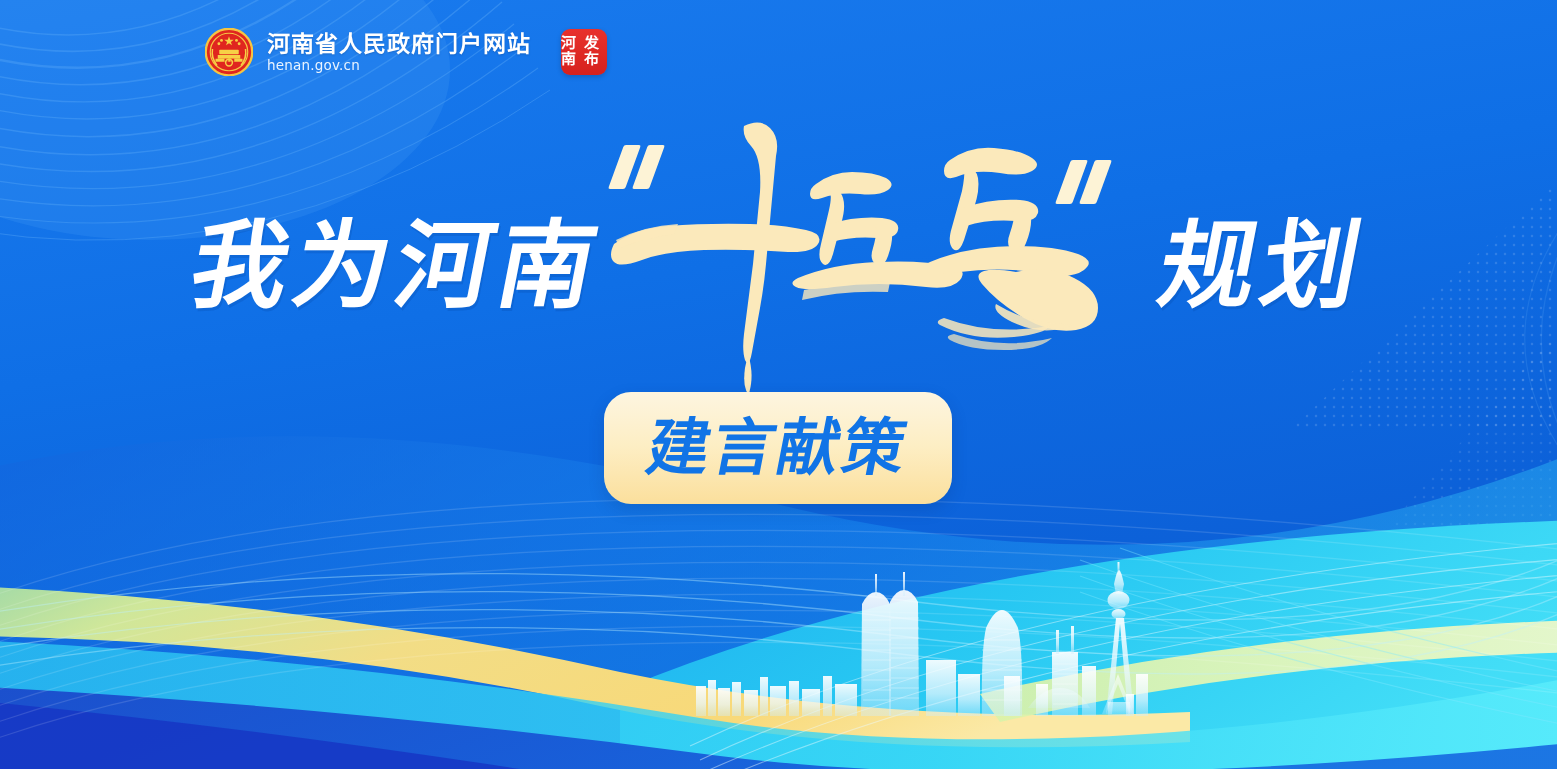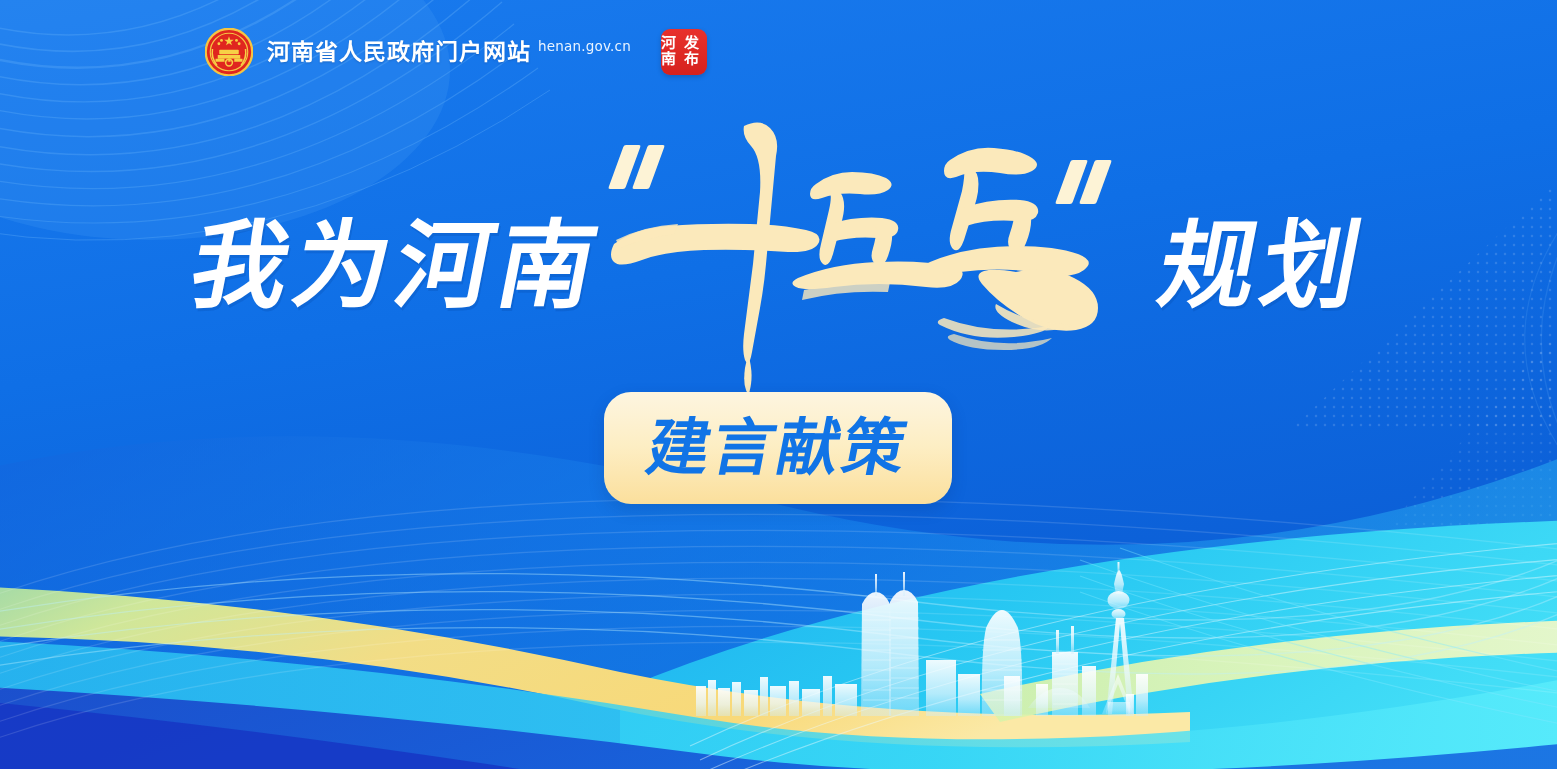--- a/index.html
+++ b/index.html
@@ -19,21 +19,21 @@
 
   
   .bg-layer{ position:absolute; left:0; top:0; width:1557px; height:769px; pointer-events:none; }
 
   
   .site-header{
     position:absolute; left:205px; top:28px;
     display:flex; align-items:center; gap:14px; z-index:40;
   }
   .emblem{ width:48px; height:48px; flex:0 0 48px; }
-  .header-text{ display:flex; justify-content:center; gap:7px; }
+  .header-text{ display:flex; flex-direction:column; justify-content:center; gap:0; }
   .site-name{
     font-size:23px; font-weight:bold; color:#ffffff; letter-spacing:1px;
     white-space:nowrap; line-height:1.15;
     text-shadow:0 1px 2px rgba(0,40,100,.25);
   }
   .site-domain{
     font-size:13.5px; color:#eaf4ff; letter-spacing:.2px; line-height:1.1;
     font-family:"DejaVu Sans",sans-serif;
   }
   .release-badge{

